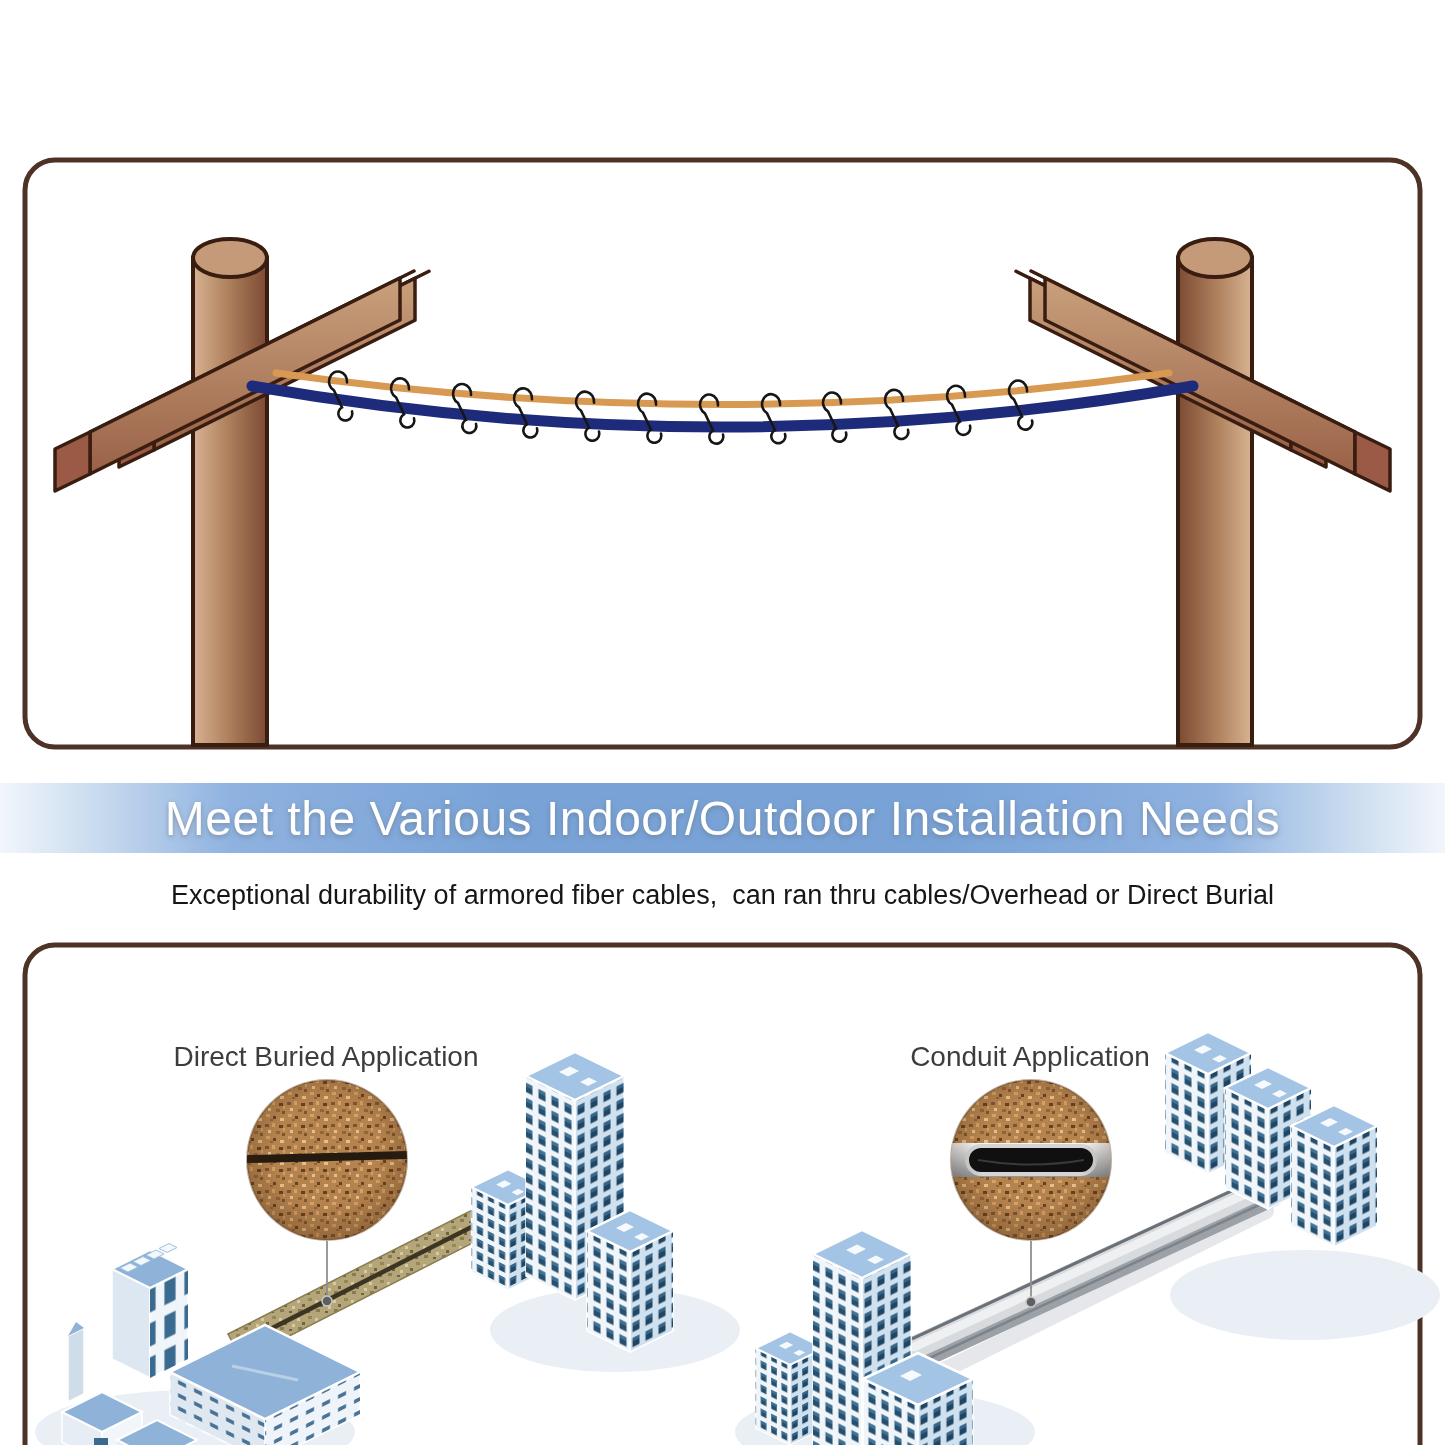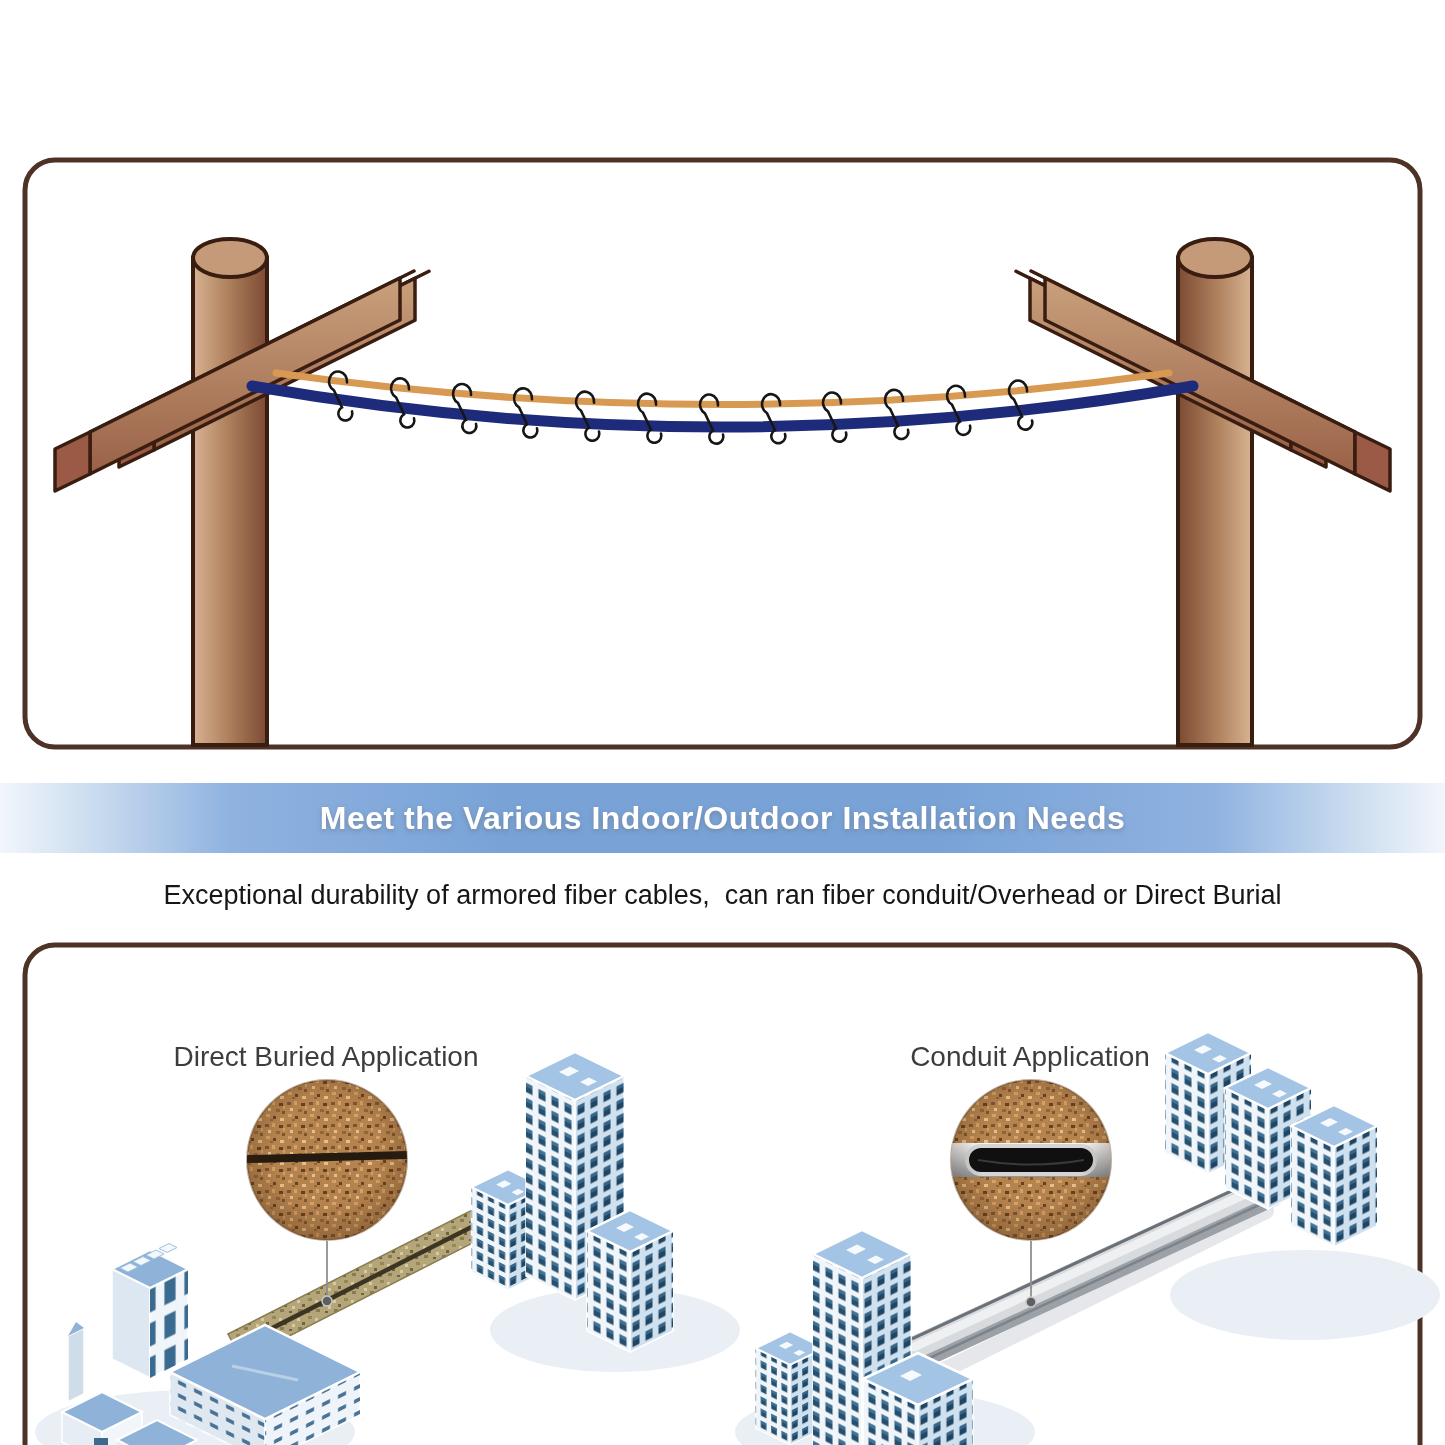--- a/index.html
+++ b/index.html
@@ -5,21 +5,21 @@
   html,body{margin:0;padding:0;background:#ffffff;}
   body{width:1445px;height:1445px;font-family:"Liberation Sans",sans-serif;}
   .stage{position:relative;width:1445px;height:1445px;overflow:hidden;background:#ffffff;}
   svg.scene{position:absolute;left:0;top:0;width:1445px;height:1445px;}
   .banner{
     position:absolute;left:0;top:783px;width:1445px;height:70px;
     background:linear-gradient(to right,#f2f6fb 0%,#cddef0 6%,#8fb2e0 16%,#79a3d7 35%,#79a3d7 65%,#8fb2e0 84%,#cddef0 94%,#f2f6fb 100%);
     display:flex;align-items:center;justify-content:center;
   }
   .banner span{
-    color:#ffffff;font-size:32px;font-weight:700;letter-spacing:.5px;
+    color:#ffffff;font-size:48px;font-weight:400;letter-spacing:.5px;
     text-shadow:0 2px 5px rgba(105,115,130,.6);white-space:nowrap;
   }
   .subtitle{
     position:absolute;left:0;top:874px;width:1445px;height:42px;
     display:flex;align-items:center;justify-content:center;
     font-size:27px;color:#161616;white-space:pre;
   }
 </style>
 </head>
 <body>
@@ -259,15 +259,15 @@
       <line x1="1031" y1="1241" x2="1031" y2="1297" stroke="#8f8f8f" stroke-width="1.8"></line>
       <circle cx="1031" cy="1302" r="5" fill="#5f5f5f" stroke="#c9c9c9" stroke-width="1.5"></circle>
       <text x="1030" y="1066" text-anchor="middle" font-size="28" fill="#3d3d3d">Conduit Application</text>
     </g>
   </g>
 </svg>
 
 <div class="banner">
   <span>Meet the Various Indoor/Outdoor Installation Needs</span>
 </div>
-<div class="subtitle">Exceptional durability of armored fiber cables,  can ran fiber conduit/Overhead or Direct Burial</div>
+<div class="subtitle">Exceptional durability of armored fiber cables,  can ran thru cables/Overhead or Direct Burial</div>
 
 </div>
 
 </body></html>

